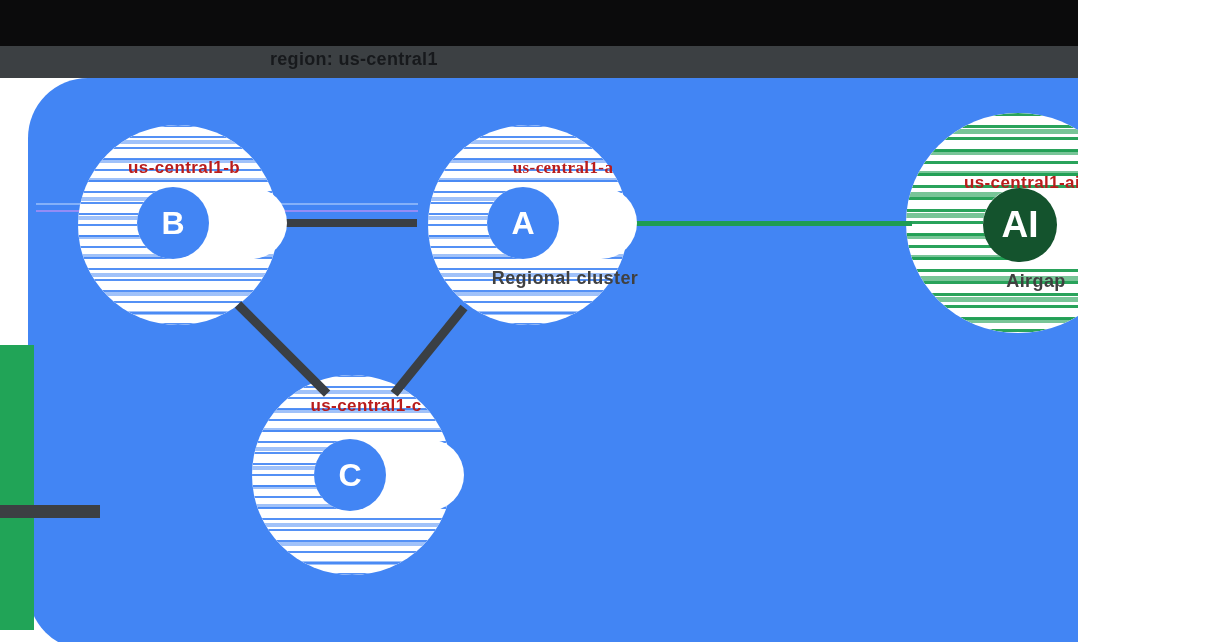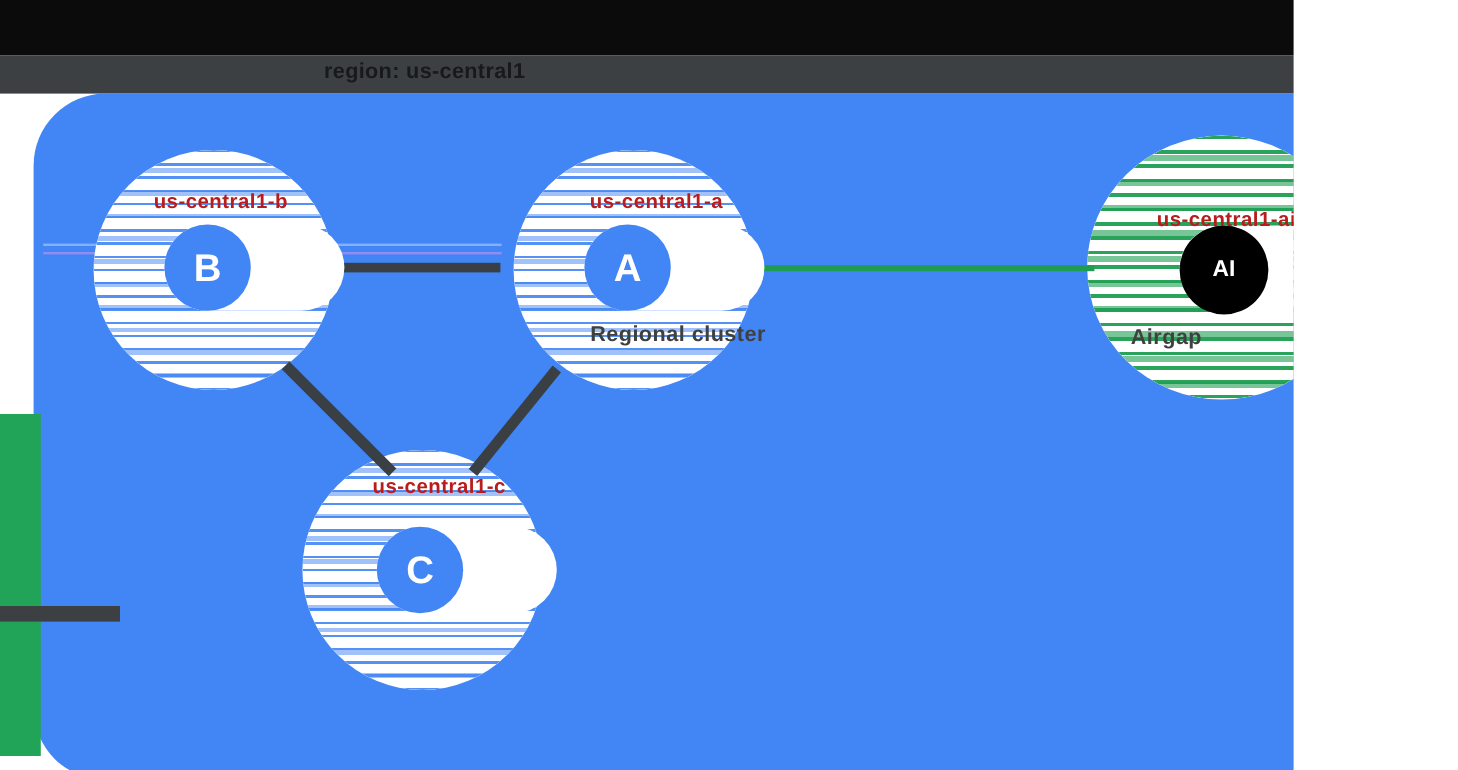--- a/index.html
+++ b/index.html
@@ -57,40 +57,40 @@
   .pill-b{left:137px;top:187px;width:150px;}
   .pill-a{left:487px;top:187px;width:150px;}
   .pill-c{left:314px;top:439px;width:150px;}
   .pill-ai{left:983px;top:188px;width:145px;}
   .node{
     position:absolute;width:72px;height:72px;border-radius:50%;
     display:flex;align-items:center;justify-content:center;
     color:#ffffff;font-weight:700;font-size:32px;
   }
   .node-blue{background:#4285f4;}
-  .node-green{background:#000000;font-size:19px;}
+  .node-green{background:#14532d;font-size:37px;}
   .node-b{left:137px;top:187px;}
   .node-a{left:487px;top:187px;}
   .node-c{left:314px;top:439px;}
   .node-ai{left:983px;top:188px;width:74px;height:74px;}
   
   .zlabel{
     position:absolute;font-size:17px;font-weight:700;color:#b91c1c;
     white-space:nowrap;transform:translateX(-50%);letter-spacing:.4px;
   }
   .zlabel-b{left:184px;top:158px;}
-  .zlabel-a{left:547px;top:158px;}
+  .zlabel-a{left:563px;top:158px;font-family:Liberation Serif, serif;}
   .zlabel-c{left:366px;top:396px;}
   .zlabel-ai{left:1022px;top:173px;}
   .sublabel{
     position:absolute;font-size:18px;font-weight:700;color:#404040;
     white-space:nowrap;transform:translateX(-50%);letter-spacing:.4px;
   }
   .sublabel-cluster{left:565px;top:268px;}
-  .sublabel-ai{left:972px;top:271px;}
+  .sublabel-ai{left:1036px;top:271px;}
 </style>
 </head>
 <body>
 
 <div id="canvas">
 
   <div class="topbar-black"></div>
   <div class="topbar-gray"></div>
   <div class="region-title">region: us-central1</div>
 

